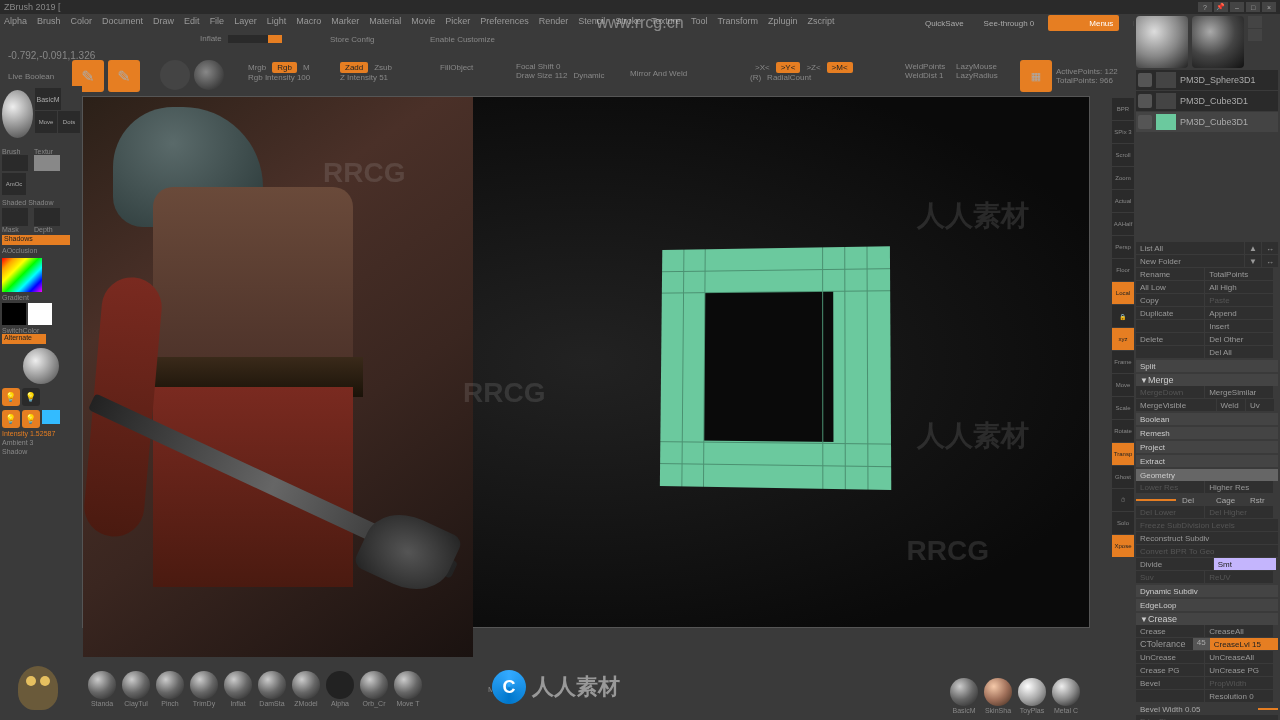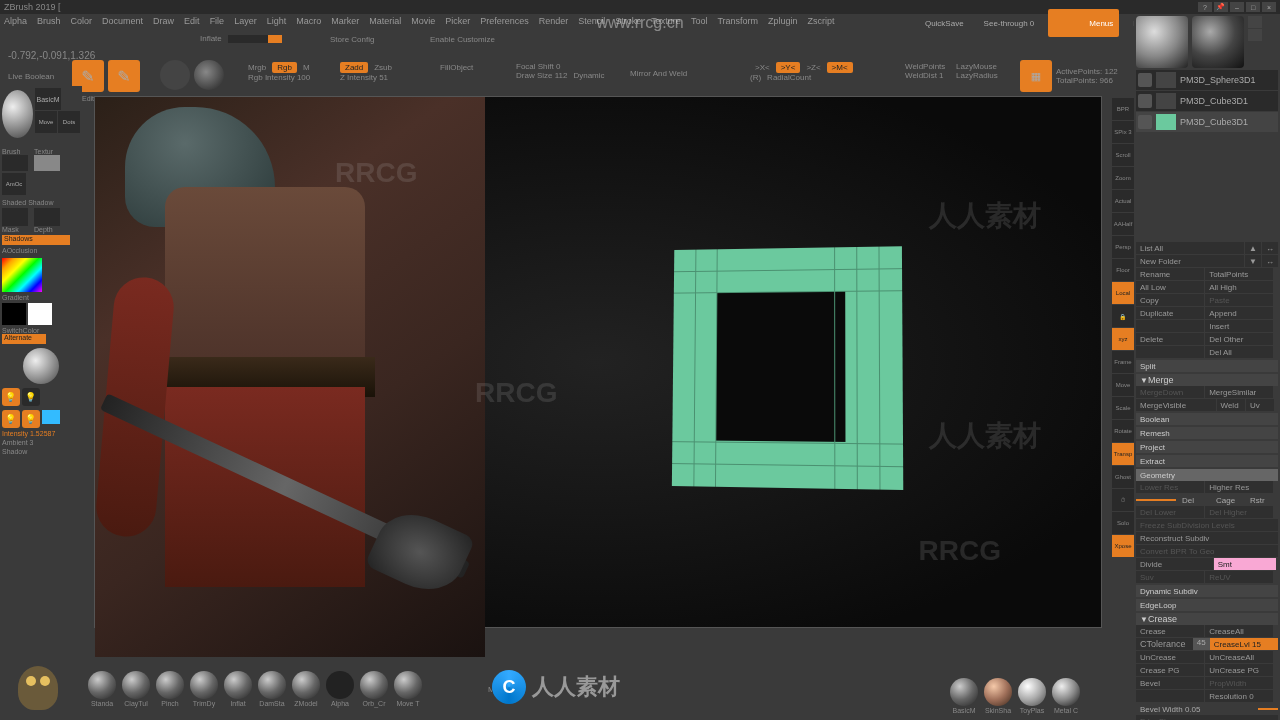--- a/index.html
+++ b/index.html
@@ -3,21 +3,21 @@
 <meta charset="utf-8">
 <style>
 * { margin: 0; padding: 0; box-sizing: border-box; font-family: Tahoma, sans-serif; font-size: 9px; user-select: none; }
 body { width: 1280px; height: 720px; background: #3a3a3a; color: #aaa; overflow: hidden; position: relative; }
 
 
 .titlebar { height: 14px; background: #2a2a2a; display: flex; align-items: center; justify-content: space-between; padding: 0 4px; }
 .titlebar-left { color: #888; font-size: 9px; }
 .titlebar-right { display: flex; gap: 8px; align-items: center; }
 .titlebar-btn { padding: 0 6px; color: #aaa; font-size: 8px; margin-top: 32px; }
-.titlebar-btn.orange { background: #e67e22; color: #fff; border-radius: 2px; height: 28px; display: flex; align-items: center; padding-left: 41px; }
+.titlebar-btn.orange { background: #e67e22; color: #fff; border-radius: 2px; height: 16px; display: flex; align-items: center; padding-left: 41px; }
 .win-controls { display: flex; gap: 2px; }
 .win-btn { width: 14px; height: 10px; background: #444; display: flex; align-items: center; justify-content: center; font-size: 7px; }
 
 
 .menubar { height: 14px; background: #3a3a3a; display: flex; align-items: center; padding: 0 4px; gap: 10px; }
 .menu-item { color: #999; font-size: 9px; }
 
 
 .shelf { height: 56px; background: #3a3a3a; display: flex; align-items: center; padding: 2px 6px; gap: 20px; }
 .coord { position: absolute; top: 50px; left: 8px; color: #888; font-size: 10px; }
@@ -38,21 +38,21 @@
 .lp-cell { width: 26px; height: 22px; background: #2a2a2a; display: flex; align-items: center; justify-content: center; font-size: 7px; }
 .lp-label { font-size: 7px; color: #888; }
 .bar-orange { background: #e67e22; height: 10px; width: 68px; font-size: 7px; color: #222; padding: 0 2px; }
 .color-gradient { width: 40px; height: 34px; background: linear-gradient(135deg, red, orange, yellow, lime, cyan, blue, magenta); }
 .color-swatch { width: 24px; height: 22px; }
 .bulb { width: 18px; height: 18px; border-radius: 3px; display: inline-flex; align-items: center; justify-content: center; }
 .bulb.on { background: #e67e22; }
 .bulb.off { background: #2a2a2a; }
 
 
-.canvas { position: absolute; left: 94px; top: 96px; width: 1008px; height: 532px; background: radial-gradient(ellipse at center, #222 0%, #0a0a0a 80%); border: 1px solid #555; }
+.canvas { position: absolute; left: 82px; top: 96px; width: 1008px; height: 532px; background: radial-gradient(ellipse at center, #222 0%, #0a0a0a 80%); border: 1px solid #555; }
 .ref-img { position: absolute; left: 0; top: 0; width: 390px; height: 560px; background: linear-gradient(145deg, #2b2018 0%, #4a3028 30%, #3a2620 60%, #1a1210 100%); overflow: hidden; }
 .ref-body { position: absolute; left: 30px; top: 0; width: 280px; height: 560px; }
 .armor-shoulder { position: absolute; left: 0; top: 10px; width: 150px; height: 120px; background: radial-gradient(ellipse at 40% 30%, #5a6a6a, #2a3838); border-radius: 60px 80px 40px 30px; }
 .torso { position: absolute; left: 40px; top: 90px; width: 200px; height: 200px; background: linear-gradient(180deg, #6a4a3a, #4a3028); border-radius: 20px; }
 .belt { position: absolute; left: 30px; top: 260px; width: 220px; height: 40px; background: linear-gradient(180deg, #3a2a1a, #1a1208); }
 .skirt { position: absolute; left: 40px; top: 290px; width: 200px; height: 200px; background: linear-gradient(180deg, #7a2a20, #4a1a10); }
 .arm-l { position: absolute; left: -20px; top: 180px; width: 60px; height: 260px; background: linear-gradient(180deg, #7a2a20, #4a1a10); border-radius: 30px; transform: rotate(5deg); }
 .weapon { position: absolute; left: -40px; top: 380px; width: 400px; height: 18px; background: linear-gradient(90deg, #222, #666, #222); transform: rotate(25deg); border-radius: 4px; }
 .axe { position: absolute; right: -60px; top: 420px; width: 90px; height: 70px; background: radial-gradient(ellipse, #555, #222); border-radius: 50% 10px 50% 10px; transform: rotate(25deg); }
 
@@ -482,21 +482,21 @@
       <div class="rp-btn dim">Freeze SubDivision Levels</div>
     </div>
   <div class="rp-row">
       <div class="rp-btn">Reconstruct Subdiv</div>
     </div>
   <div class="rp-row">
       <div class="rp-btn dim">Convert BPR To Geo</div>
     </div>
   <div class="rp-row">
       <div class="rp-btn" style="flex:0 0 54%">Divide</div>
-      <div class="rp-btn" style="background:#f9a8d4;color:#222;flex:0 0 44%">Smt</div>
+      <div class="rp-btn" style="background:#c4b5fd;color:#222;flex:0 0 44%">Smt</div>
     </div>
   <div class="rp-row">
       <div class="rp-btn half dim">Suv</div>
       <div class="rp-btn half dim">ReUV</div>
     </div>
   <div class="rp-header sub">Dynamic Subdiv</div>
   <div class="rp-header sub">EdgeLoop</div>
   <div class="rp-header sub">▼ <span>Crease</span></div>
   <div class="rp-row">
       <div class="rp-btn half">Crease</div>

